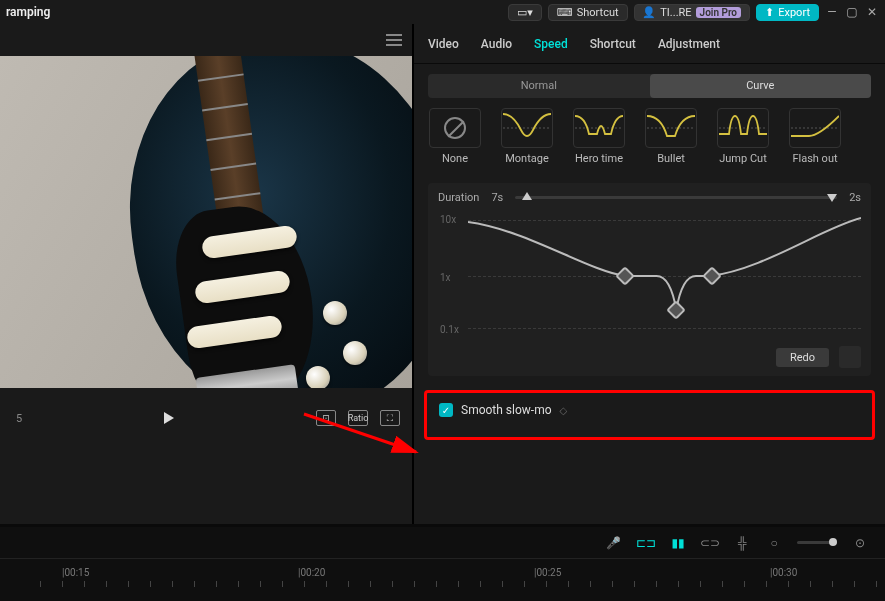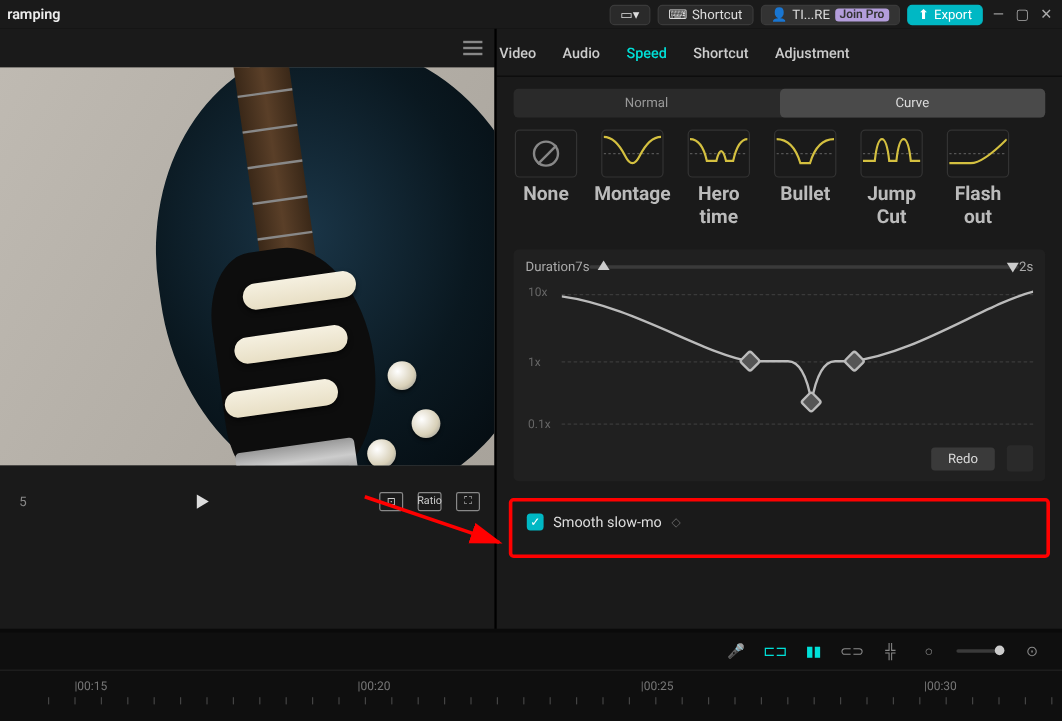--- a/index.html
+++ b/index.html
@@ -36,47 +36,47 @@
 .fret { position: absolute; left: 0; right: 0; height: 2px; background: #888; }
 .bridge { position: absolute; right: 115px; top: 315px; width: 100px; height: 28px; background: linear-gradient(#999, #ccc, #999); border-radius: 4px; transform: rotate(-8deg); }
 
 .preview-ctrl { height: 60px; display: flex; align-items: center; justify-content: space-between; padding: 0 12px; }
 .play-triangle { width: 0; height: 0; border-left: 10px solid #ddd; border-top: 6px solid transparent; border-bottom: 6px solid transparent; cursor: pointer; }
 .pc-right { display: flex; gap: 12px; align-items: center; }
 .pc-icon { width: 20px; height: 16px; border: 1px solid #888; border-radius: 2px; font-size: 9px; display: flex; align-items: center; justify-content: center; color: #ccc; cursor: pointer; }
 .tc-left { font-size: 11px; color: #888; padding-left: 4px; align-self: center; }
 
 .right { flex: 1; background: #1a1a1a; display: flex; flex-direction: column; }
-.tabs { height: 40px; display: flex; align-items: center; gap: 22px; padding: 0 2px; border-bottom: 1px solid #0a0a0a; }
+.tabs { height: 40px; display: flex; align-items: center; gap: 22px; padding: 0 14px; border-bottom: 1px solid #0a0a0a; }
 .tab { font-size: 12px; color: #ccc; cursor: pointer; font-weight: 500; }
 .tab.active { color: #00e0d8; }
 
 .sub-tabs { display: flex; margin: 10px 14px; background: #2a2a2a; border-radius: 4px; height: 24px; }
 .sub-tab { flex: 1; text-align: center; font-size: 11px; line-height: 24px; color: #999; cursor: pointer; border-radius: 4px; }
 .sub-tab.active { background: #4a4a4a; color: #ddd; }
 
 .presets { display: flex; flex-wrap: wrap; gap: 14px 18px; padding: 0 14px 10px; }
 .preset { width: 54px; display: flex; flex-direction: column; align-items: center; gap: 4px; cursor: pointer; }
 .preset-box { width: 52px; height: 40px; background: #1a1a1a; border: 1px solid #333; border-radius: 4px; display: flex; align-items: center; justify-content: center; position: relative; }
 .preset.active .preset-box { border: 1px solid #00e0d8; background: #1e2a2a; }
-.preset-label { font-size: 16px; color: #bbb; text-align: center; font-weight: bold; }
+.preset-label { font-size: 11px; color: #bbb; text-align: center; }
 .curve-svg { width: 48px; height: 36px; }
 .curve-path { stroke: #d4c040; stroke-width: 1.8; fill: none; }
 .dash-line { stroke: #555; stroke-width: 1; stroke-dasharray: 2 2; }
 .no-icon { width: 22px; height: 22px; border: 2px solid #888; border-radius: 50%; position: relative; }
 .no-icon::after { content: ''; position: absolute; width: 2px; height: 22px; background: #888; left: 9px; top: -1px; transform: rotate(45deg); }
 .sliders-icon { width: 26px; height: 20px; position: relative; }
 .sliders-icon span { position: absolute; left: 0; right: 0; height: 2px; background: #00e0d8; }
 .sliders-icon span::after { content: ''; position: absolute; width: 6px; height: 6px; background: #00e0d8; border-radius: 50%; top: -2px; }
 .sliders-icon span:nth-child(1) { top: 0; } .sliders-icon span:nth-child(1)::after { right: 4px; }
 .sliders-icon span:nth-child(2) { top: 9px; } .sliders-icon span:nth-child(2)::after { left: 4px; }
 .sliders-icon span:nth-child(3) { top: 18px; } .sliders-icon span:nth-child(3)::after { right: 10px; }
 
 .graph-panel { margin: 8px 14px; background: #202020; border-radius: 4px; padding: 8px 10px 8px; }
-.dur-row { display: flex; align-items: center; gap: 0; font-size: 11px; color: #aaa; }
+.dur-row { display: flex; align-items: center; gap: 12px; font-size: 11px; color: #aaa; }
 .dur-slider { flex: 1; height: 3px; background: #3a3a3a; border-radius: 2px; position: relative; cursor: pointer; }
 .dur-thumb { position: absolute; left: 2%; top: -4px; width: 0; height: 0; border-left: 5px solid transparent; border-right: 5px solid transparent; border-bottom: 8px solid #ccc; }
 .dur-thumb.r { left: auto; right: 0; border-bottom: none; border-top: 8px solid #ccc; top: -2px; }
 .curve-graph { position: relative; height: 130px; margin-top: 6px; }
 .y-label { position: absolute; left: 2px; font-size: 10px; color: #666; }
 .grid-line { position: absolute; left: 30px; right: 0; border-top: 1px dashed #3a3a3a; }
 .curve-main { position: absolute; left: 30px; right: 0; top: 0; bottom: 0; }
 .handle { position: absolute; width: 14px; height: 14px; background: #555; border: 2px solid #bbb; border-radius: 3px; transform: translate(-50%, -50%) rotate(45deg); cursor: pointer; }
 .redo-btn { margin-top: 6px; text-align: right; }
 .redo-inner { display: inline-block; background: #3a3a3a; padding: 3px 14px; font-size: 11px; border-radius: 3px; cursor: pointer; color: #ddd; }

